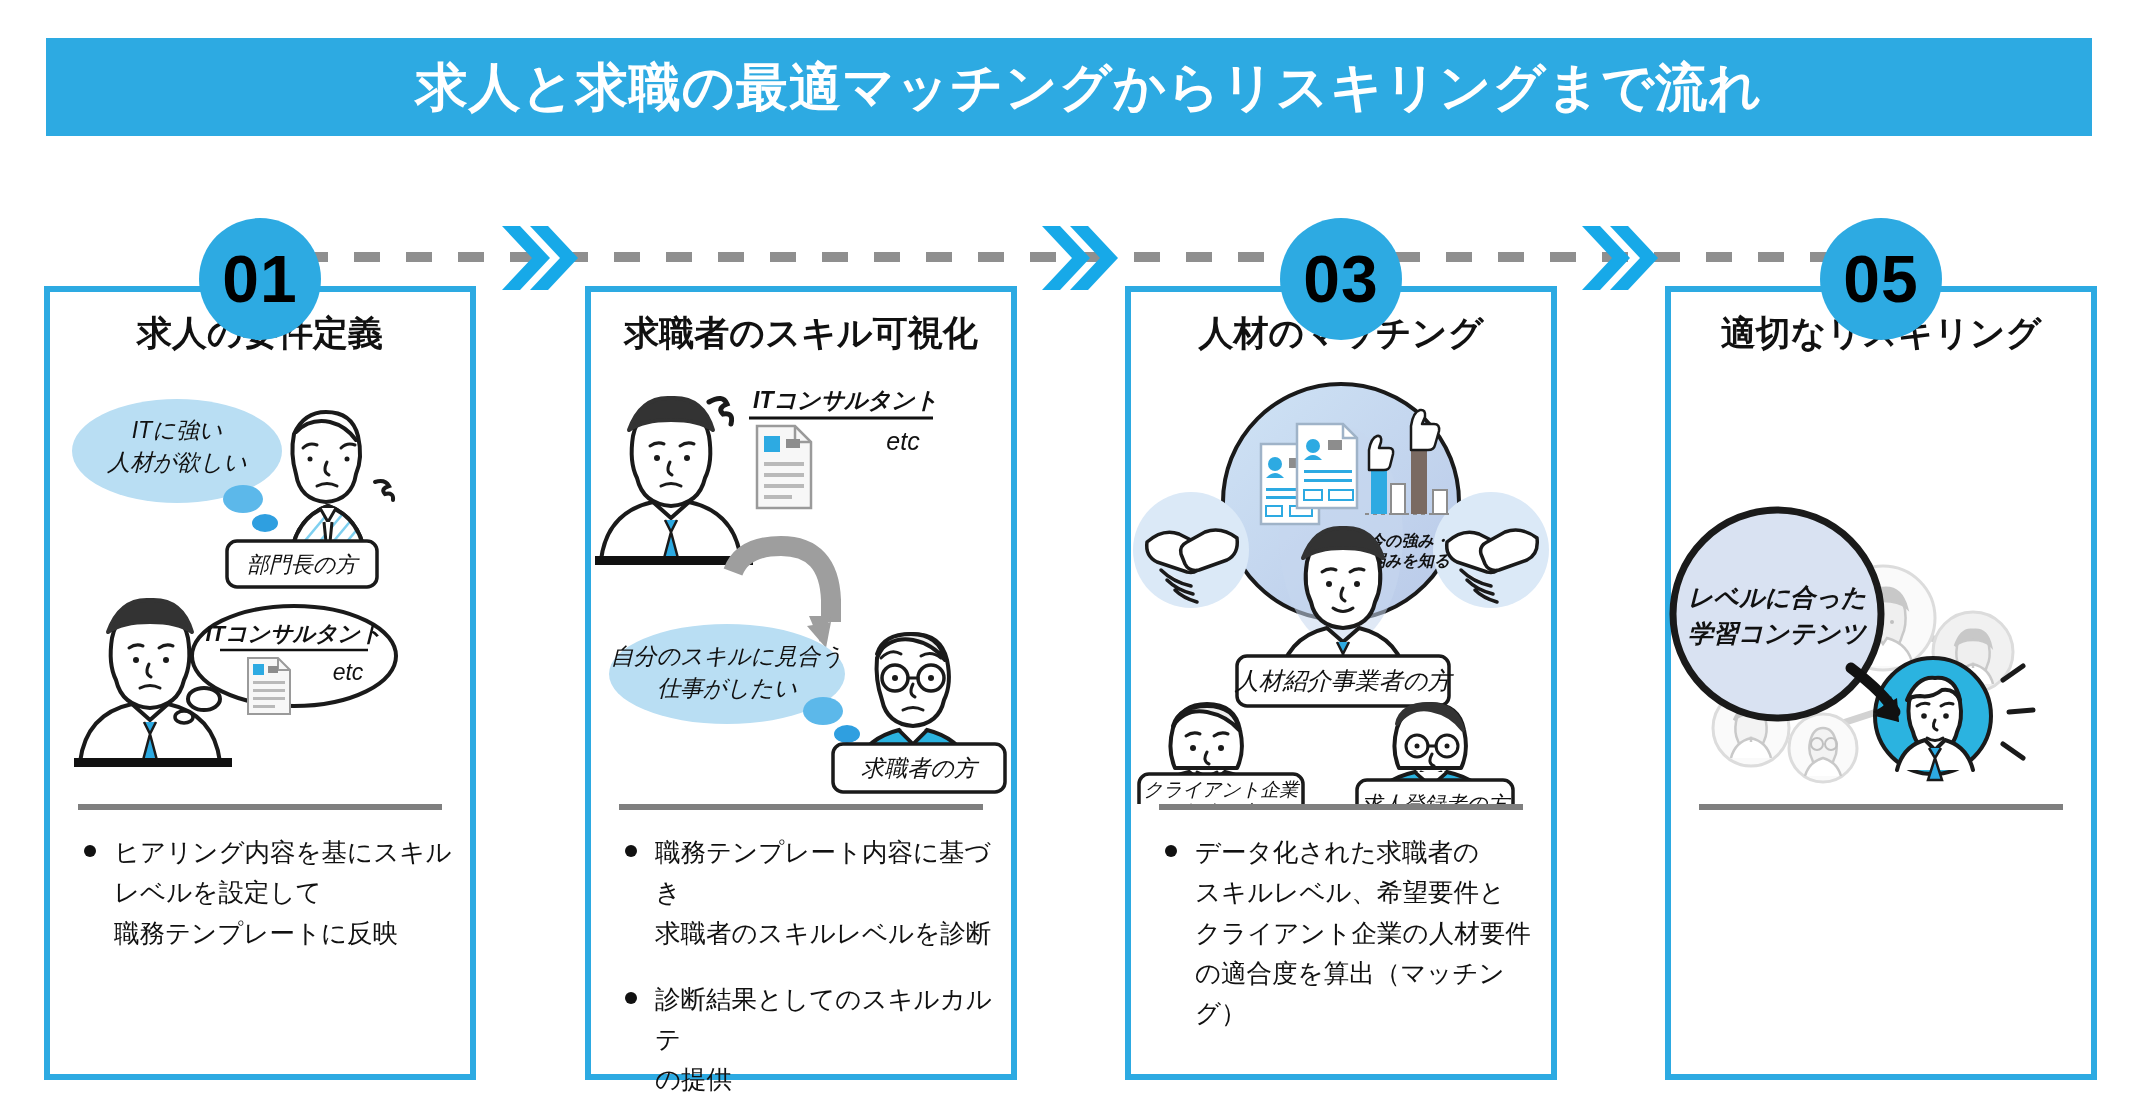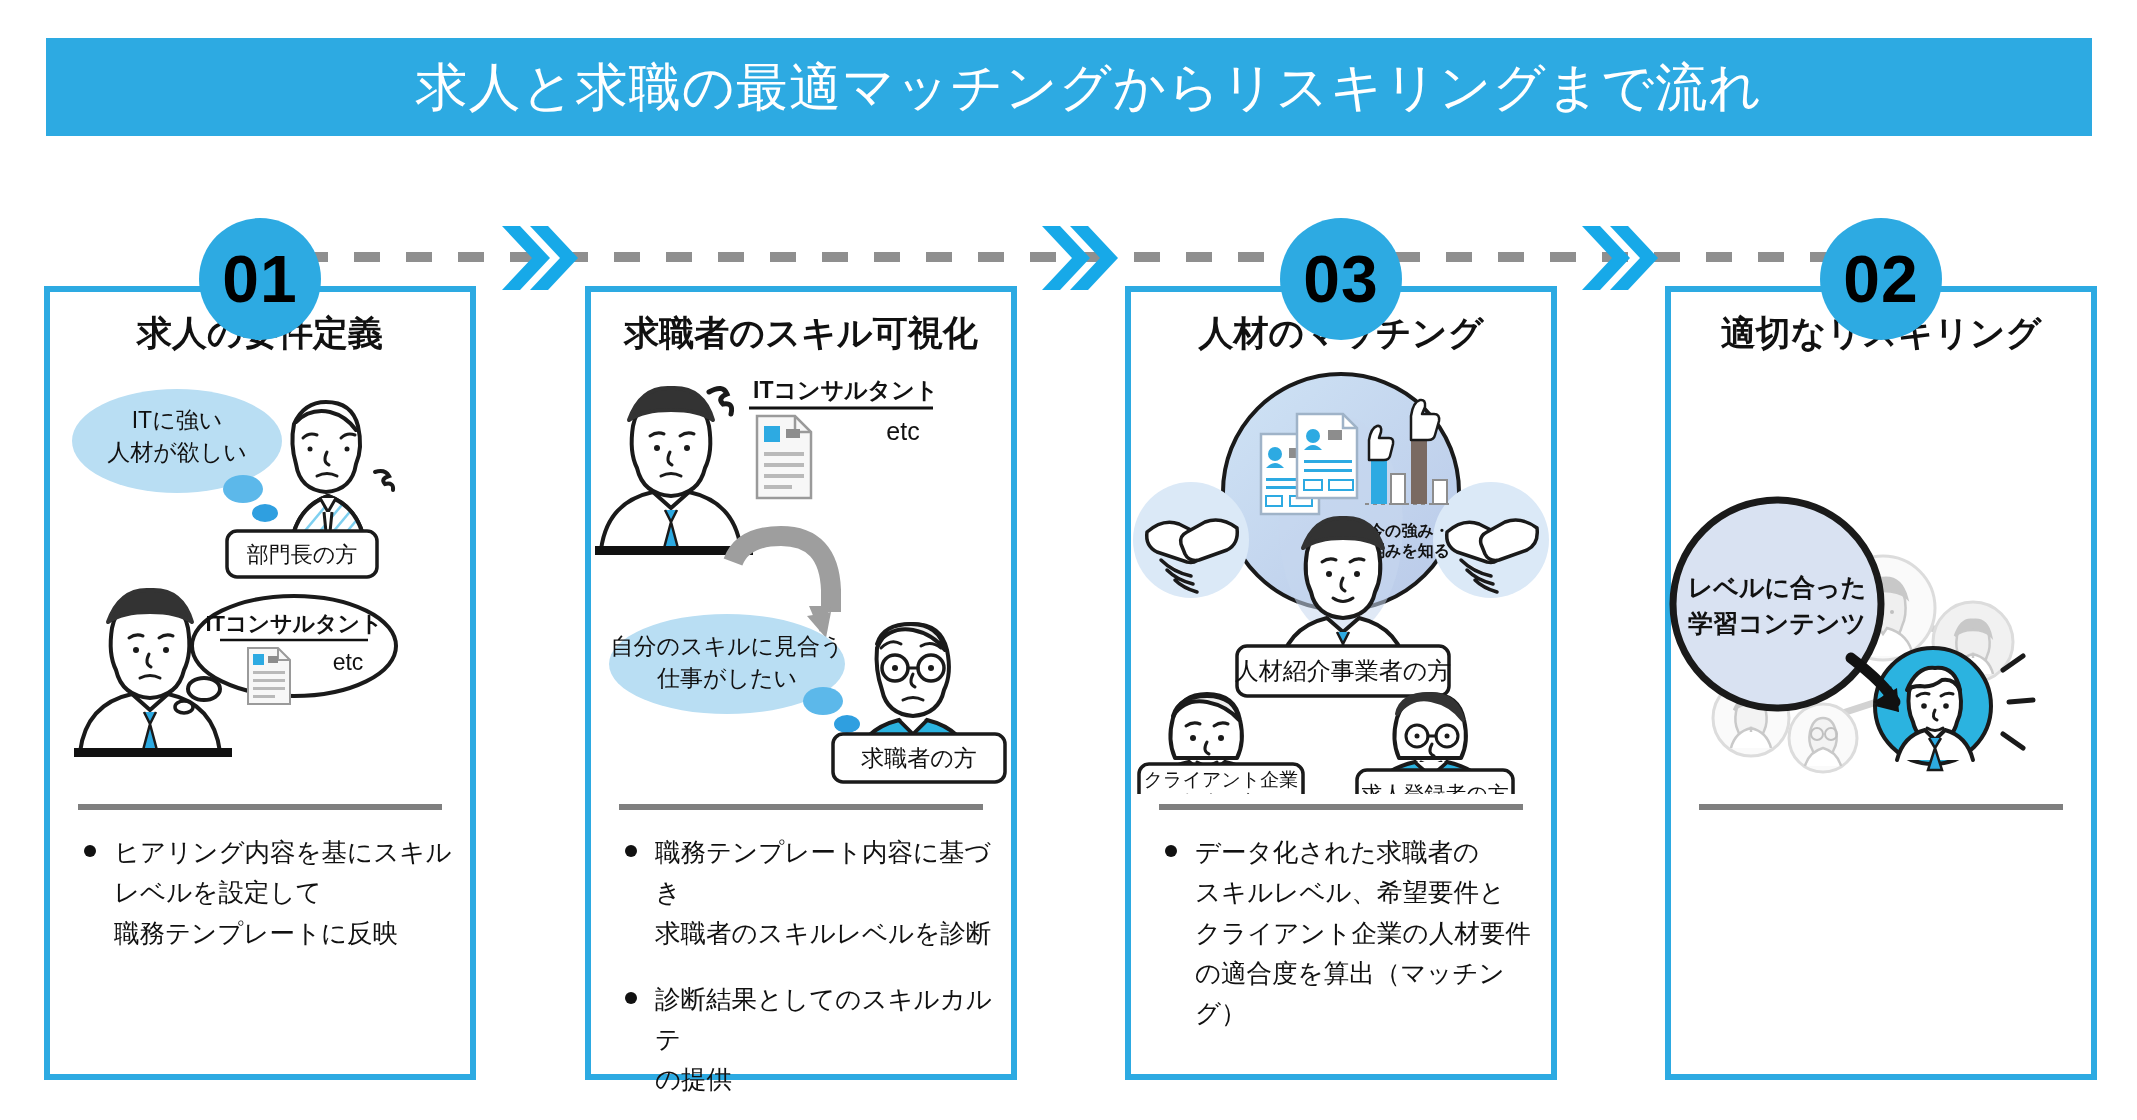--- a/index.html
+++ b/index.html
@@ -28,21 +28,21 @@
     width: 2046px;
     height: 98px;
     background: #2daae2;
     display: flex;
     align-items: center;
     justify-content: center;
   }
   .title-text {
     color: #ffffff;
     font-size: 52px;
-    font-weight: normal;
+    font-weight: bold;
     letter-spacing: 1px;
     white-space: nowrap;
     line-height: 1;
     margin-left: 40px;
   }
 
   
   .rail {
     position: absolute;
     left: 250px;
@@ -111,24 +111,25 @@
     font-size: 35px;
     font-weight: bold;
     color: #111111;
     line-height: 1.1;
     white-space: nowrap;
   }
 
   
   .art {
     position: absolute;
-    top: 70px;
+    top: 80px;
     left: 0;
     width: 100%;
     height: 438px;
+    font-style: italic;
   }
   .art svg { display: block; width: 100%; height: 100%; }
 
   
   .divider {
     position: absolute;
     left: 34px;
     width: 364px;
     height: 6px;
     background: #7f7f7f;
@@ -498,21 +499,21 @@
     <ul class="bullets">
       <li><span style="white-space:pre-line">データ化された求職者の
 スキルレベル、希望要件と
 クライアント企業の人材要件
 の適合度を算出（マッチング）</span></li>
     </ul>
   </div>
 
   <div class="step s4">
     <div class="card"></div>
-    <div class="badge">02</div>
+    <div class="badge">05</div>
     <div class="card-title">適切なリスキリング</div>
 
     <div class="art">
       <svg viewBox="0 0 432 438" xmlns="http://www.w3.org/2000/svg">
 
         <g stroke="#d2d2d2" stroke-width="7" fill="none" stroke-linecap="round">
           <line x1="150" y1="300" x2="218" y2="258"></line>
           <line x1="218" y1="258" x2="300" y2="282"></line>
           <line x1="150" y1="300" x2="150" y2="366"></line>
           <line x1="150" y1="366" x2="230" y2="340"></line>

